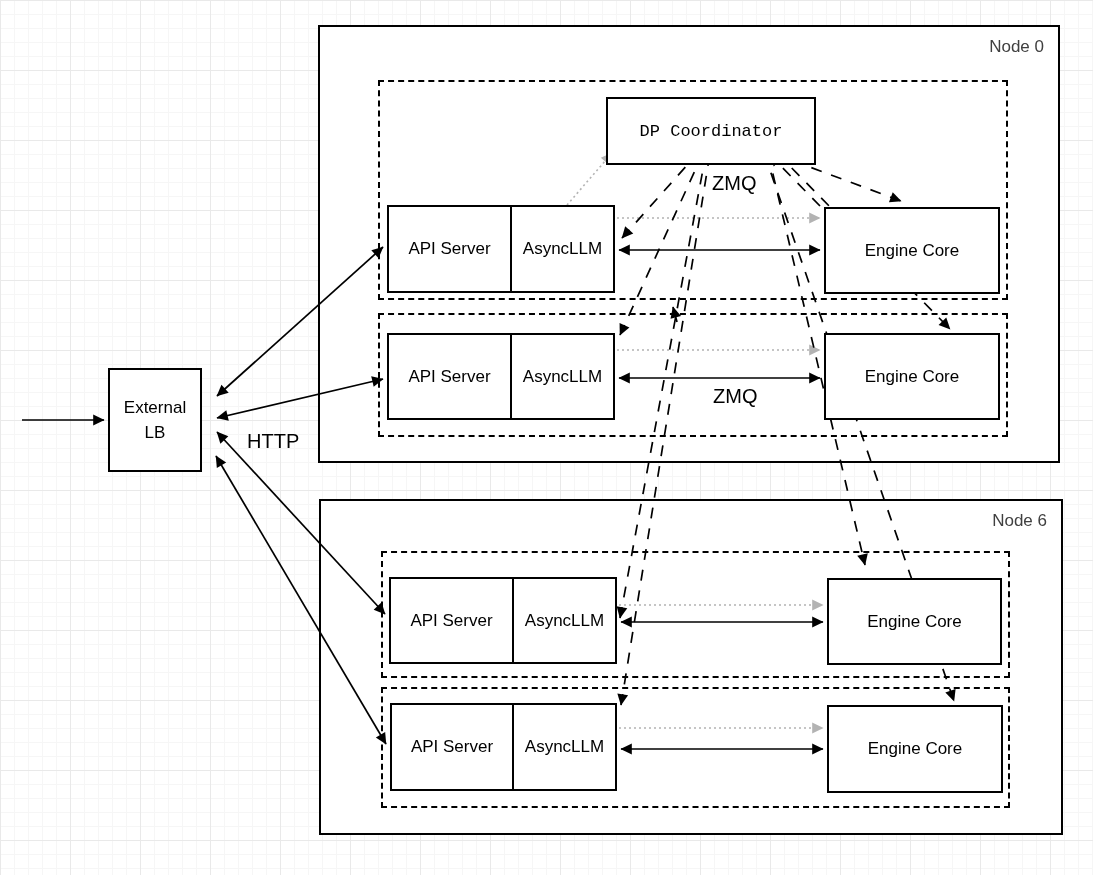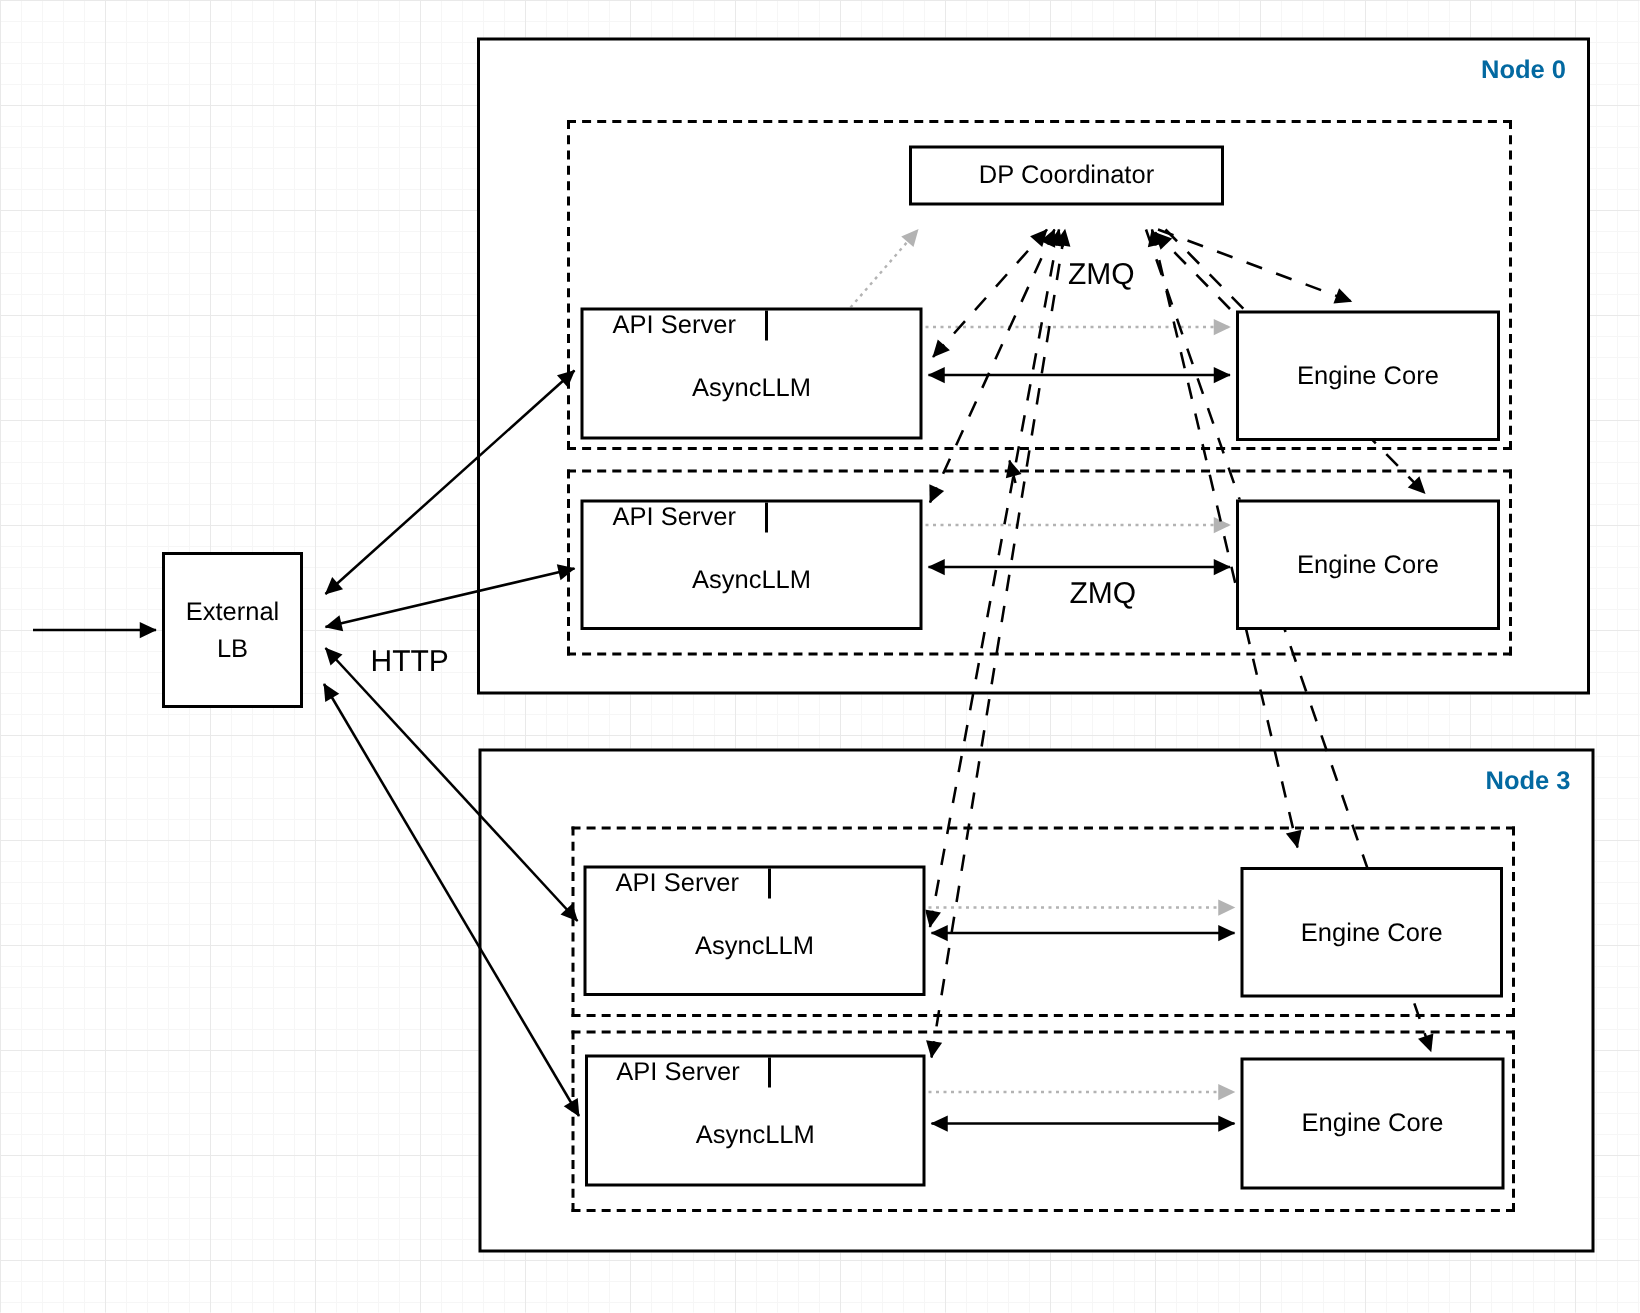--- a/index.html
+++ b/index.html
@@ -14,29 +14,29 @@
       linear-gradient(#f6f6f6 1px, transparent 1px),
       linear-gradient(90deg,#f6f6f6 1px, transparent 1px);
     background-size:70px 70px,70px 70px,14px 14px,14px 14px;
     font-family:"Liberation Sans", sans-serif;
     color:#000;
   }
   .abs{position:absolute;box-sizing:border-box;}
   .nodebox{background:#ffffff;border:2px solid #000;}
   .nodelabel{
     position:absolute;top:10px;right:14px;
-    font-size:17px;color:#0369a1;white-space:nowrap;font-weight:bold;
+    font-size:17px;color:#404040;white-space:nowrap;
   }
   .groupbox{border:2px dashed #000;background:transparent;}
   .shape{
     background:#ffffff;border:2px solid #000;
     display:flex;align-items:center;justify-content:center;
     font-size:17px;text-align:center;
   }
-  .compound{background:#ffffff;border:2px solid #000;display:flex;flex-direction:column;}
+  .compound{background:#ffffff;border:2px solid #000;display:flex;}
   .cell{
     display:flex;align-items:center;justify-content:center;
     font-size:17px;white-space:nowrap;
   }
   .cell.first{border-right:2px solid #000;}
   .lb-inner{line-height:1.5;font-size:17px;text-align:center;}
   .edge-label{
     position:absolute;font-size:20px;color:#000;white-space:nowrap;
   }
   svg.connectors{position:absolute;left:0;top:0;}
@@ -46,21 +46,21 @@
 </style>
 </head>
 <body>
 
 <div class="canvas">
 
   <div class="abs nodebox" style="left:318px;top:25px;width:742px;height:438px;">
     <div class="nodelabel">Node 0</div>
   </div>
   <div class="abs nodebox" style="left:319px;top:499px;width:744px;height:336px;">
-    <div class="nodelabel">Node 3</div>
+    <div class="nodelabel">Node 6</div>
   </div>
 
   <svg class="connectors" width="1093" height="875" viewBox="0 0 1093 875">
     <defs>
       <marker id="mB" viewBox="0 0 12 12" refX="11" refY="6" markerWidth="13" markerHeight="13" markerUnits="userSpaceOnUse" orient="auto-start-reverse">
         <path d="M1,1 L11.5,6 L1,11 Z" fill="#000"></path>
       </marker>
       <marker id="mG" viewBox="0 0 12 12" refX="11" refY="6" markerWidth="13" markerHeight="13" markerUnits="userSpaceOnUse" orient="auto-start-reverse">
         <path d="M1,1 L11.5,6 L1,11 Z" fill="#b3b3b3"></path>
       </marker>
@@ -96,21 +96,21 @@
     <line class="e-dash" x1="764" y1="153" x2="954" y2="701" marker-end="url(#mB)"></line>
 
     <line class="e-solid" x1="677" y1="322" x2="673" y2="307" marker-end="url(#mB)"></line>
   </svg>
 
   <div class="abs groupbox" style="left:378px;top:80px;width:630px;height:220px;"></div>
   <div class="abs groupbox" style="left:378px;top:313px;width:630px;height:124px;"></div>
   <div class="abs groupbox" style="left:381px;top:551px;width:629px;height:127px;"></div>
   <div class="abs groupbox" style="left:381px;top:687px;width:629px;height:121px;"></div>
 
-  <div class="abs shape" style="left:606px;top:97px;width:210px;height:40px;">
+  <div class="abs shape" style="left:606px;top:97px;width:210px;height:68px;font-family:Liberation Mono, monospace;">
     <span>DP Coordinator</span>
   </div>
 
   <div class="abs compound" style="left:387px;top:205px;width:228px;height:88px;">
     <div class="cell first" style="width:121px;">
       <span>API Server</span>
     </div>
     <div class="cell" style="flex:1;">
       <span>AsyncLLM</span>
     </div>

